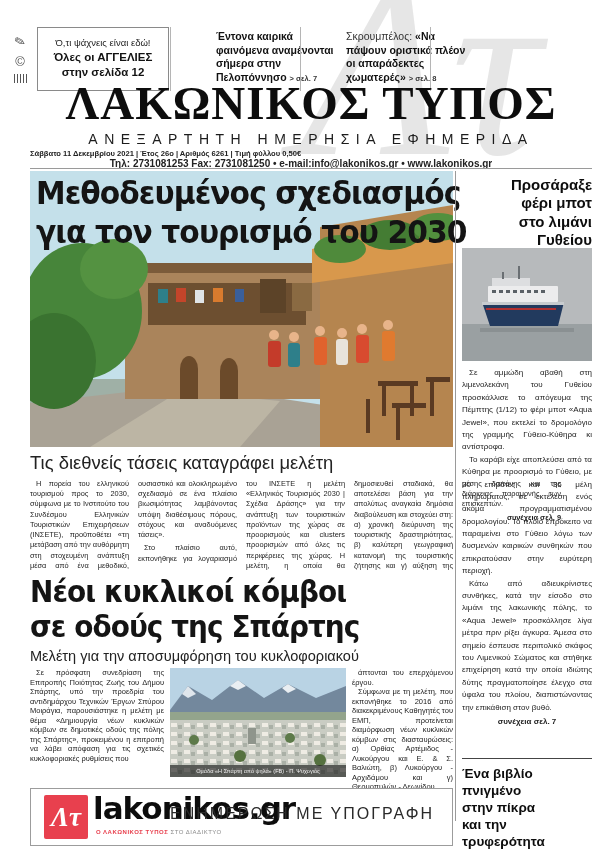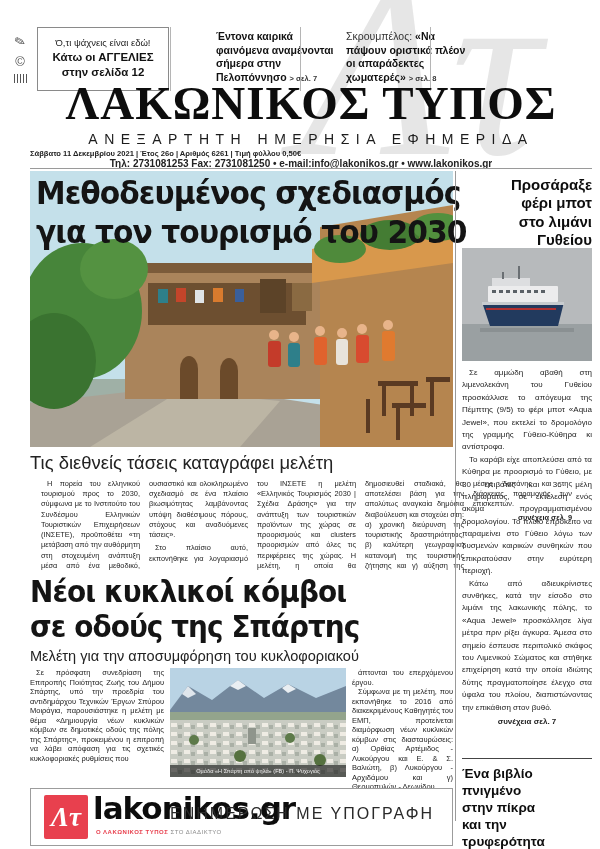--- a/index.html
+++ b/index.html
@@ -33,21 +33,21 @@
   #mast-rule{left:30px;top:168px;width:562px;height:1px;background:#9a9a9a;}
   
   #lead-photo{left:30px;top:171px;width:423px;height:276px;overflow:hidden;}
   #lead-photo svg{display:block;}
   .bighead{font-family:"DejaVu Sans","Liberation Sans",sans-serif;font-weight:bold;color:#141414;
     transform:scaleX(.93);transform-origin:left top;letter-spacing:-1px;line-height:1;white-space:nowrap;}
   #lead-h1{left:36px;top:177px;font-size:32px;}
   #lead-h2{left:36px;top:216px;font-size:32px;}
   #lead-sub{left:30px;top:452px;font-size:19px;color:#222;transform:scaleX(.97);transform-origin:left top;}
   #lead-body{left:30px;top:479px;width:423px;height:94px;column-count:4;column-gap:9px;
-    font-size:7.4px;line-height:1.38;color:#222;margin-left:11px;}
+    font-size:7.4px;line-height:1.38;color:#222;}
   #lead-body p{margin:0 0 3px;text-indent:6px;}
   .more{font-size:7.4px;font-weight:bold;text-align:right;color:#222;}
   
   #s2-h1{left:30px;top:577px;font-size:30px;}
   #s2-h2{left:30px;top:612px;font-size:30px;}
   #s2-sub{left:30px;top:647px;font-size:15px;color:#222;transform:scaleX(.97);transform-origin:left top;}
   #s2-left{left:30px;top:668px;width:134px;font-size:7.5px;line-height:1.27;color:#222;}
   #s2-left p{margin:0;text-indent:6px;}
   #s2-photo{left:170px;top:668px;width:176px;height:109px;}
   #s2-caption{left:170px;top:765px;width:176px;height:12px;background:rgba(20,20,20,.62);
@@ -86,21 +86,21 @@
   <div id="watermark" class="abs">Λτ</div>
 
   <div id="iconcol" class="abs z">
     <div style="transform:rotate(-15deg);">✎</div>
     <div>©</div>
     <div id="barcode"></div>
   </div>
 
   <div id="classbox" class="abs z">
     <div class="l1">Ό,τι ψάχνεις είναι εδώ!</div>
-    <div class="l2">Κάτω οι ΑΓΓΕΛΙΕΣ</div>
+    <div class="l2">Όλες οι ΑΓΓΕΛΙΕΣ</div>
     <div class="l3">στην σελίδα 12</div>
   </div>
 
   <div class="abs vsep z" style="left:170px;"></div>
   <div class="abs teaser z" style="left:176px;width:118px;">
     <span>Έντονα καιρικά φαινόμενα αναμένονται σήμερα στην Πελοπόννησο</span>
     <span class="pageref">&gt; σελ. 7</span>
   </div>
   <div class="abs vsep z" style="left:300px;"></div>
   <div class="abs teaser z" style="left:306px;width:120px;">
@@ -251,21 +251,21 @@
       </g>
       <rect x="56" y="18" width="2" height="13" fill="#6a6f73"></rect>
       <rect x="40" y="24" width="2" height="7" fill="#6a6f73"></rect>
       <polygon points="20,54 102,54 96,78 28,78" fill="#223a5e"></polygon>
       <rect x="20" y="54" width="82" height="3" fill="#c8cccf"></rect>
       <rect x="24" y="60" width="70" height="2" fill="#b23030"></rect>
       <rect x="18" y="80" width="94" height="4" fill="#83898c" opacity="0.7"></rect>
     </svg>
   </div>
   <div id="ferry-body" class="abs just z">
-    <p>Σε αμμώδη αβαθή στη λιμενολεκάνη του Γυθείου προσκάλλισε το απόγευμα της Πέμπτης (9/5) το φέρι μποτ «Aqua Jewel», που εκτελεί το δρομολόγιο της γραμμής Γύθειο-Κύθηρα κι αντίστροφα.</p>
+    <p>Σε αμμώδη αβαθή στη λιμενολεκάνη του Γυθείου προσκάλλισε το απόγευμα της Πέμπτης (1/12) το φέρι μποτ «Aqua Jewel», που εκτελεί το δρομολόγιο της γραμμής Γύθειο-Κύθηρα κι αντίστροφα.</p>
     <p>Το καράβι είχε αποπλεύσει από τα Κύθηρα με προορισμό το Γύθειο, με 30 επιβάτες και 36 μέλη πληρώματος, σε εκτέλεση ενός ακόμα προγραμματισμένου δρομολογίου. Το πλοίο επρόκειτο να παραμείνει στο Γύθειο λόγω των δυσμενών καιρικών συνθηκών που επικρατούσαν στην ευρύτερη περιοχή.</p>
     <p>Κάτω από αδιευκρίνιστες συνθήκες, κατά την είσοδο στο λιμάνι της λακωνικής πόλης, το «Aqua Jewel» προσκόλλησε λίγα μέτρα πριν ρίξει άγκυρα. Άμεσα στο σημείο έσπευσε περιπολικό σκάφος του Λιμενικού Σώματος και στήθηκε επιχείρηση κατά την οποία ιδιώτης δύτης πραγματοποίησε έλεγχο στα ύφαλα του πλοίου, διαπιστώνοντας την επικάθιση στον βυθό.</p>
     <div id="ferry-more">συνέχεια σελ. 7</div>
   </div>
   <div id="side-div" class="abs z"></div>
   <div id="book" class="abs z">
     <p id="book-head" class="pre">Ένα βιβλίο πνιγμένο
 στην πίκρα
 και την τρυφερότητα</p>
 

